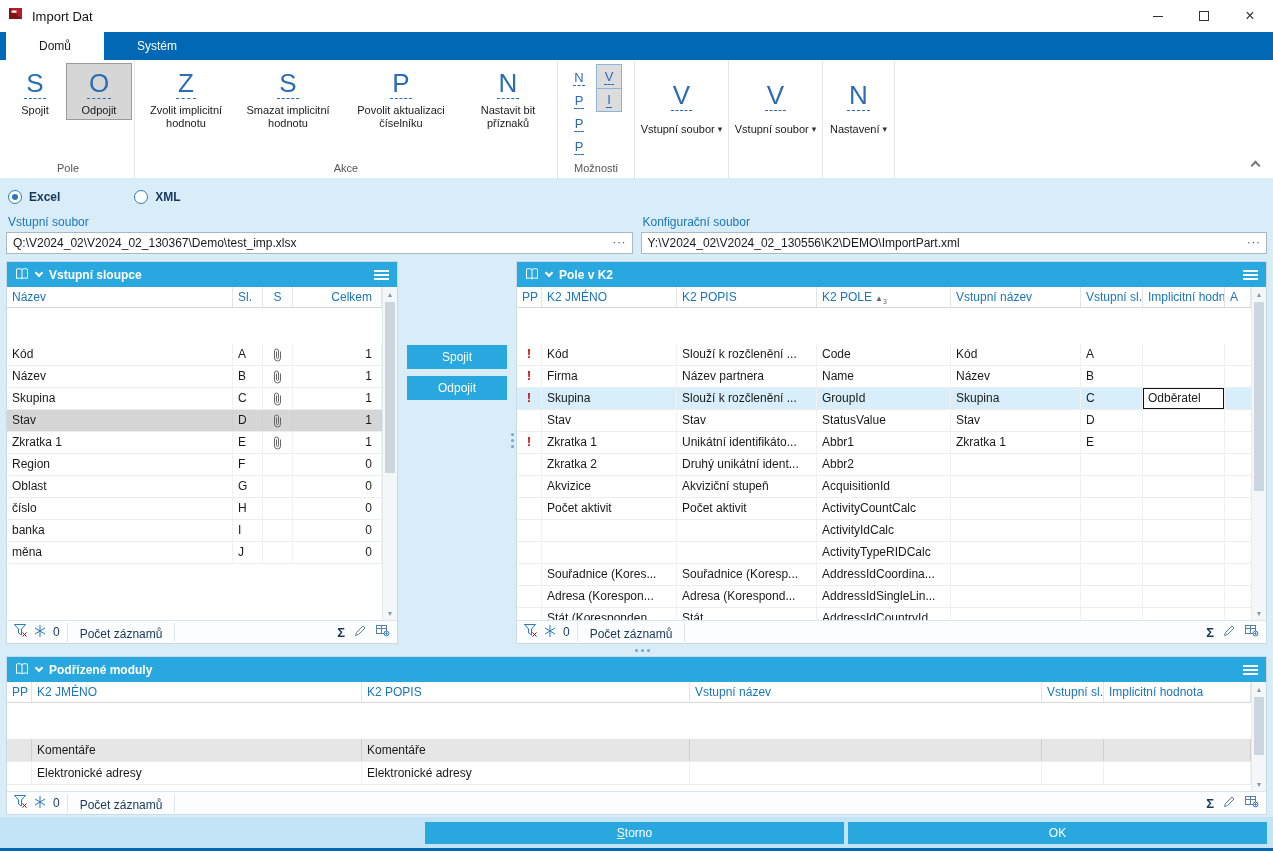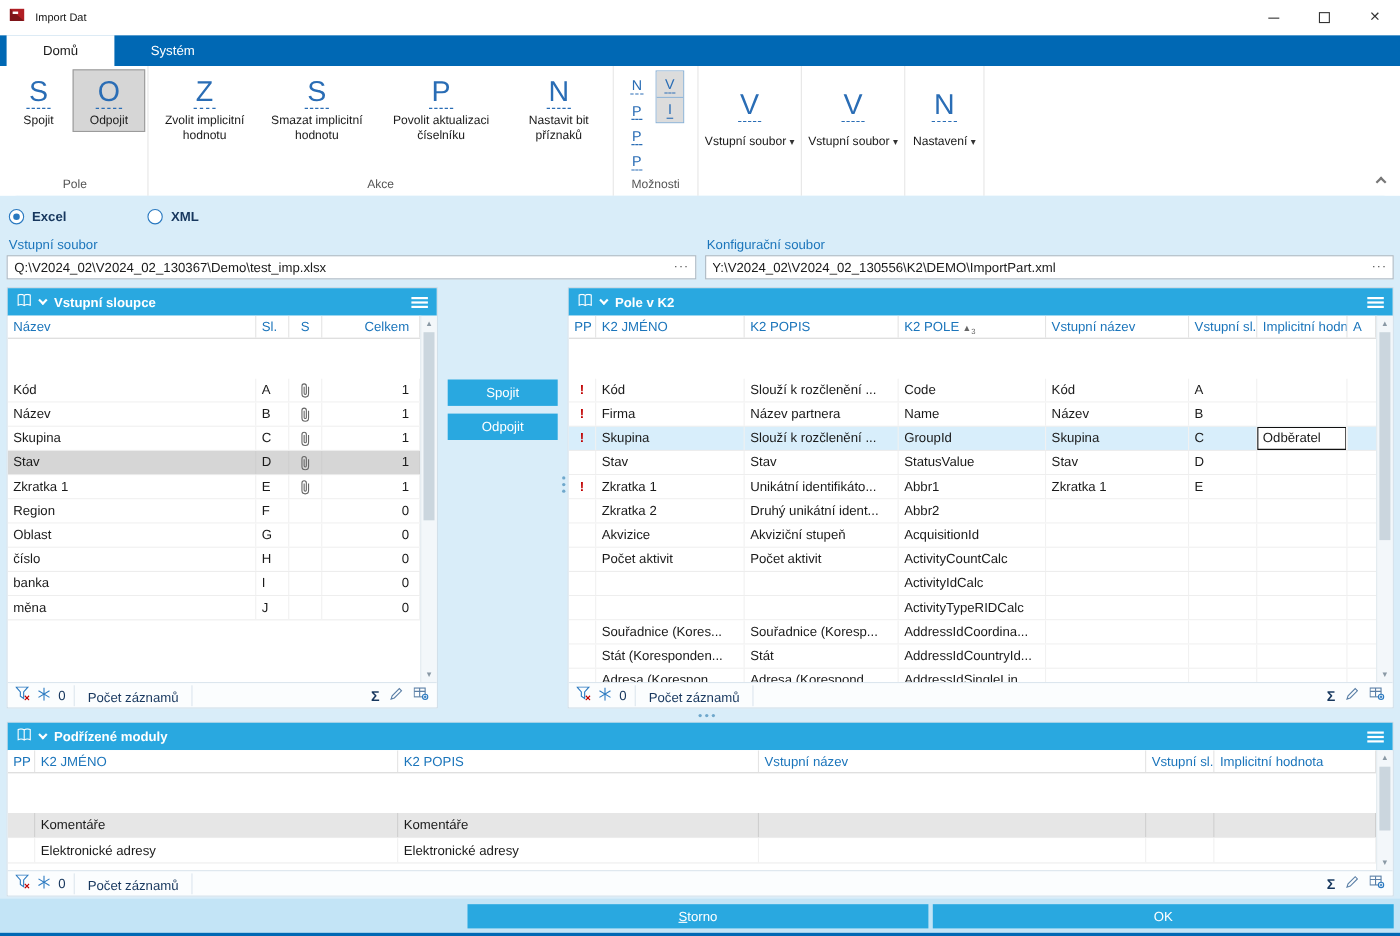--- a/index.html
+++ b/index.html
@@ -1,21 +1,21 @@
 <!DOCTYPE html>
 <html><head>
 <meta charset="utf-8">
 <style>
   * { box-sizing: border-box; margin: 0; padding: 0; }
   body { font-family: "Liberation Sans", sans-serif; background:#888; }
   .window { width:1273px; height:851px; position:relative; background:#D9EDF9; outline:1px solid #8FA5B5; overflow:hidden; }
 
   
   .titlebar { height:32px; background:#fff; display:flex; align-items:center; padding-left:8px; gap:8px; position:relative; }
-  .wtitle { font-size:10px; color:#111; }
+  .wtitle { font-size:13px; color:#111; }
   .wcontrols { position:absolute; right:0; top:0; height:32px; display:flex; }
   .wbtn { width:46px; height:32px; display:flex; align-items:center; justify-content:center; }
   .minico { width:10px; height:1px; background:#333; display:block; }
   .maxico { width:10px; height:10px; border:1px solid #333; display:block; }
   .closeico { font-size:16px; color:#333; line-height:16px; }
 
   
   .tabbar { height:28px; background:#0068B4; display:flex; padding-left:6px; }
   .tab { padding:0 33px; display:flex; align-items:center; color:#fff; font-size:12px; }
   .tab.active { background:#fff; color:#1a1a1a; }
@@ -534,32 +534,32 @@
                   <div class="tcell c0"></div>
                   <div class="tcell c1">Souřadnice (Kores...</div>
                   <div class="tcell c2">Souřadnice (Koresp...</div>
                   <div class="tcell c3">AddressIdCoordina...</div>
                   <div class="tcell c4"></div>
                   <div class="tcell c5"></div>
                   <div class="tcell c6"></div>
                 </div>
                 <div class="trow rcols">
                   <div class="tcell c0"></div>
+                  <div class="tcell c1">Adresa (Korespon...</div>
+                  <div class="tcell c2">Adresa (Korespond...</div>
+                  <div class="tcell c3">AddressIdSingleLin...</div>
+                  <div class="tcell c4"></div>
+                  <div class="tcell c5"></div>
+                  <div class="tcell c6"></div>
+                </div>
+                <div class="trow rcols">
+                  <div class="tcell c0"></div>
                   <div class="tcell c1">Stát (Koresponden...</div>
                   <div class="tcell c2">Stát</div>
                   <div class="tcell c3">AddressIdCountryId...</div>
-                  <div class="tcell c4"></div>
-                  <div class="tcell c5"></div>
-                  <div class="tcell c6"></div>
-                </div>
-                <div class="trow rcols">
-                  <div class="tcell c0"></div>
-                  <div class="tcell c1">Adresa (Korespon...</div>
-                  <div class="tcell c2">Adresa (Korespond...</div>
-                  <div class="tcell c3">AddressIdSingleLin...</div>
                   <div class="tcell c4"></div>
                   <div class="tcell c5"></div>
                   <div class="tcell c6"></div>
                 </div>
               </div>
           </div>
           <div class="vscroll">
             <span class="sarr">▲</span>
             <span class="strack">
                 <span class="sthumb th-right"></span>

